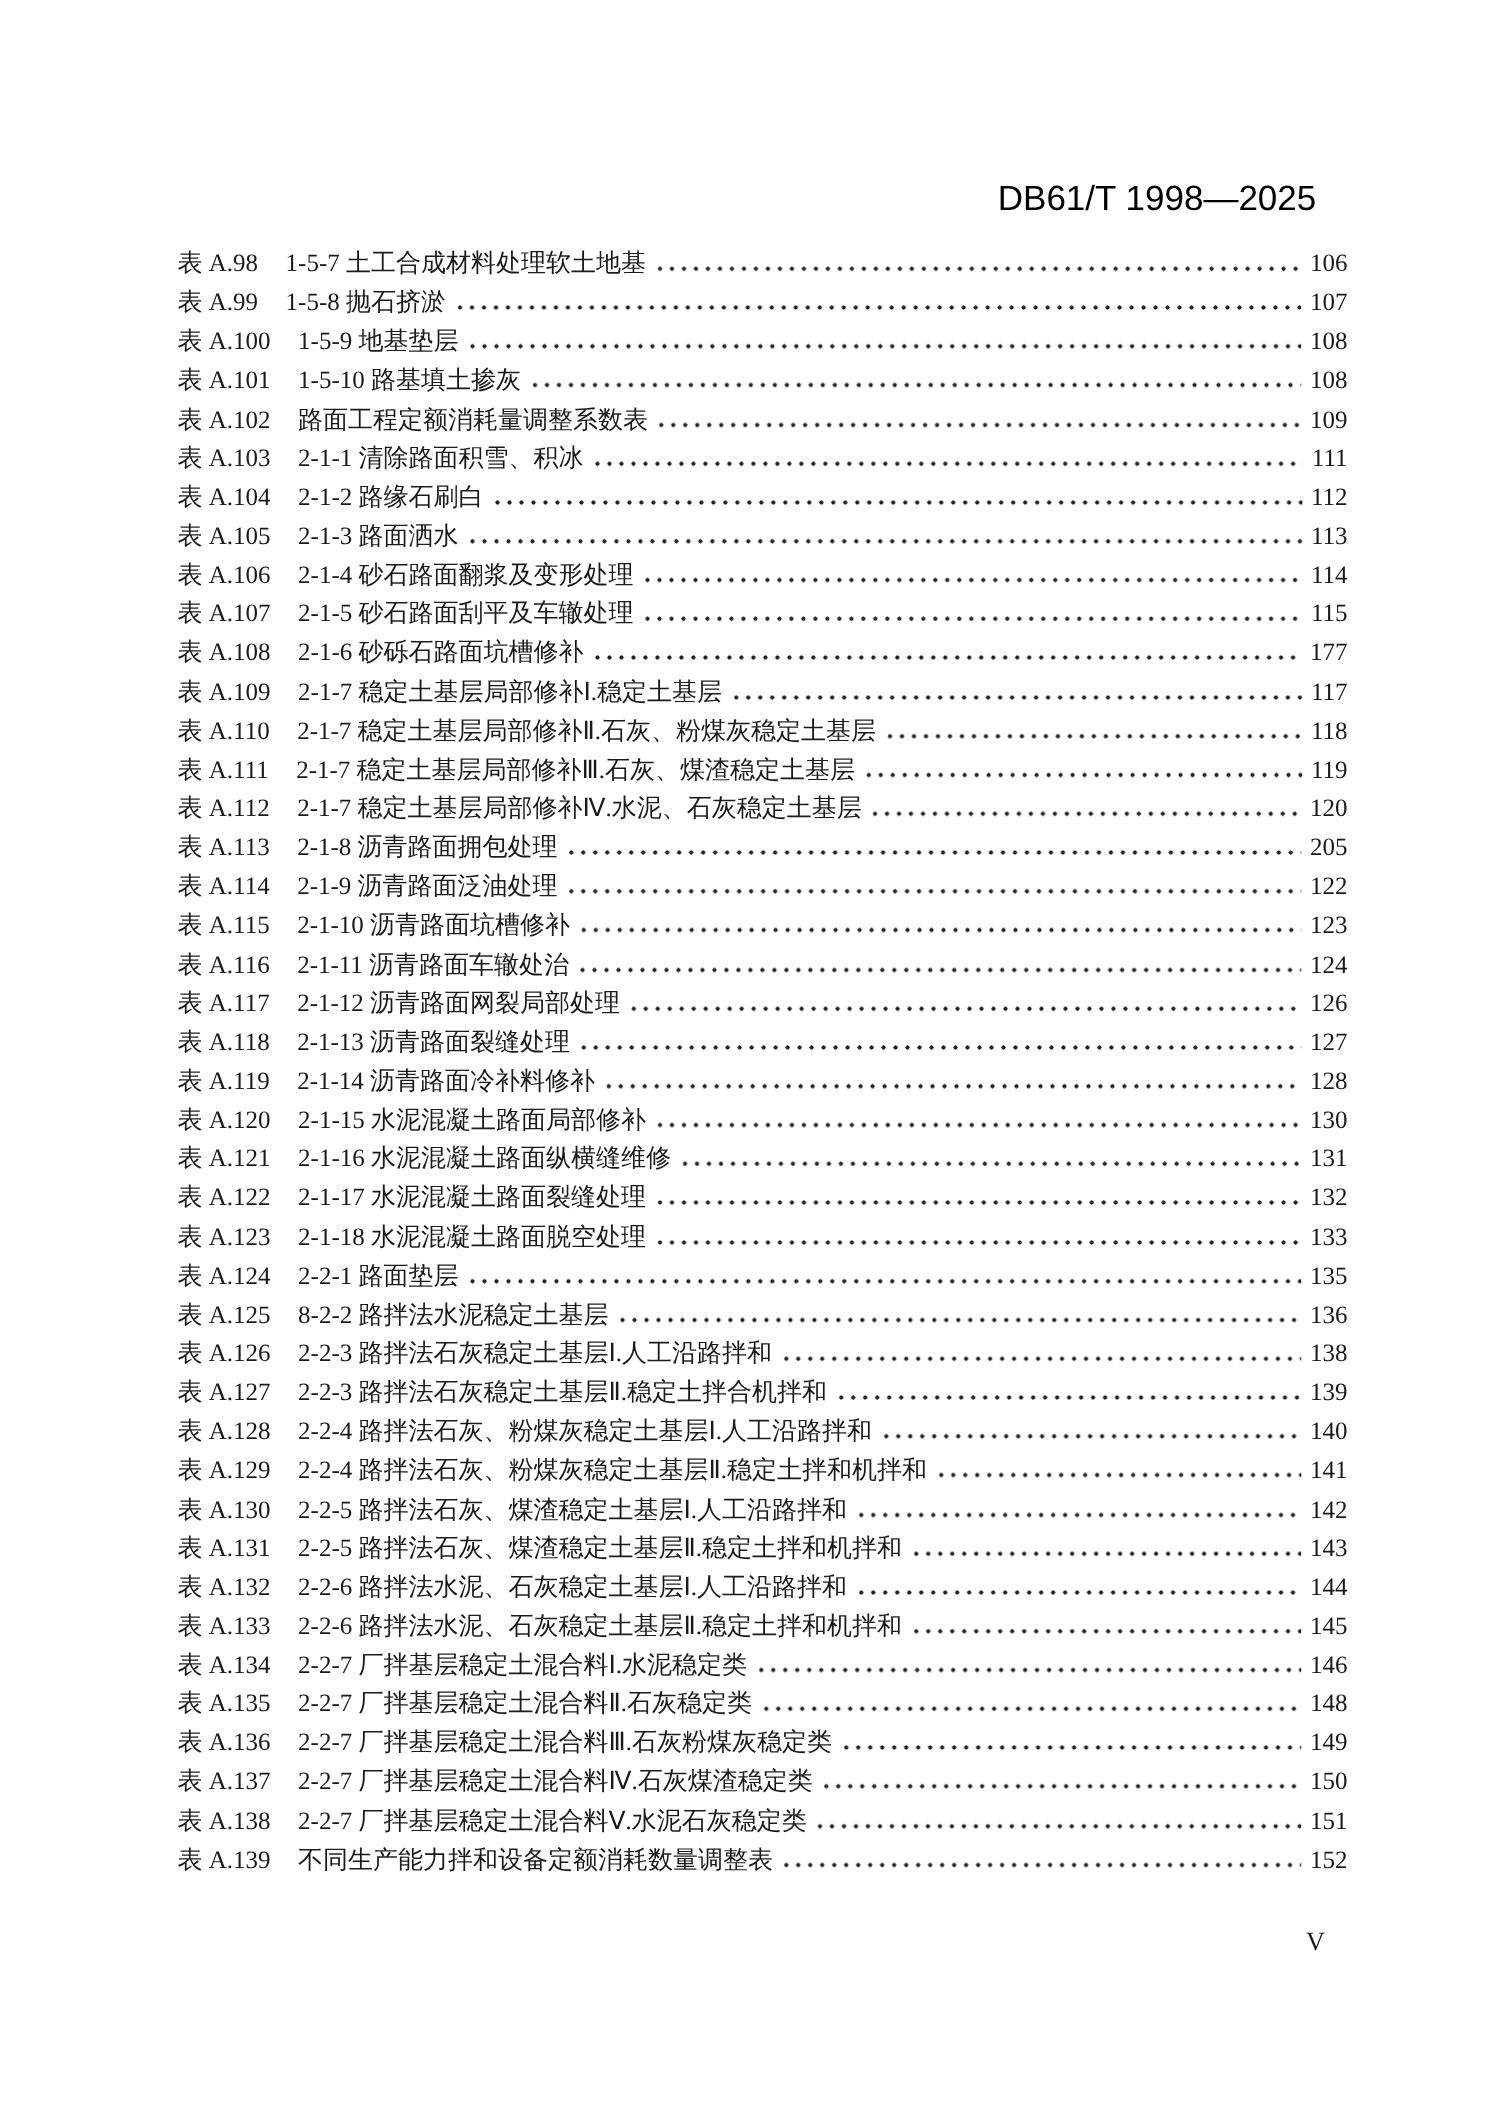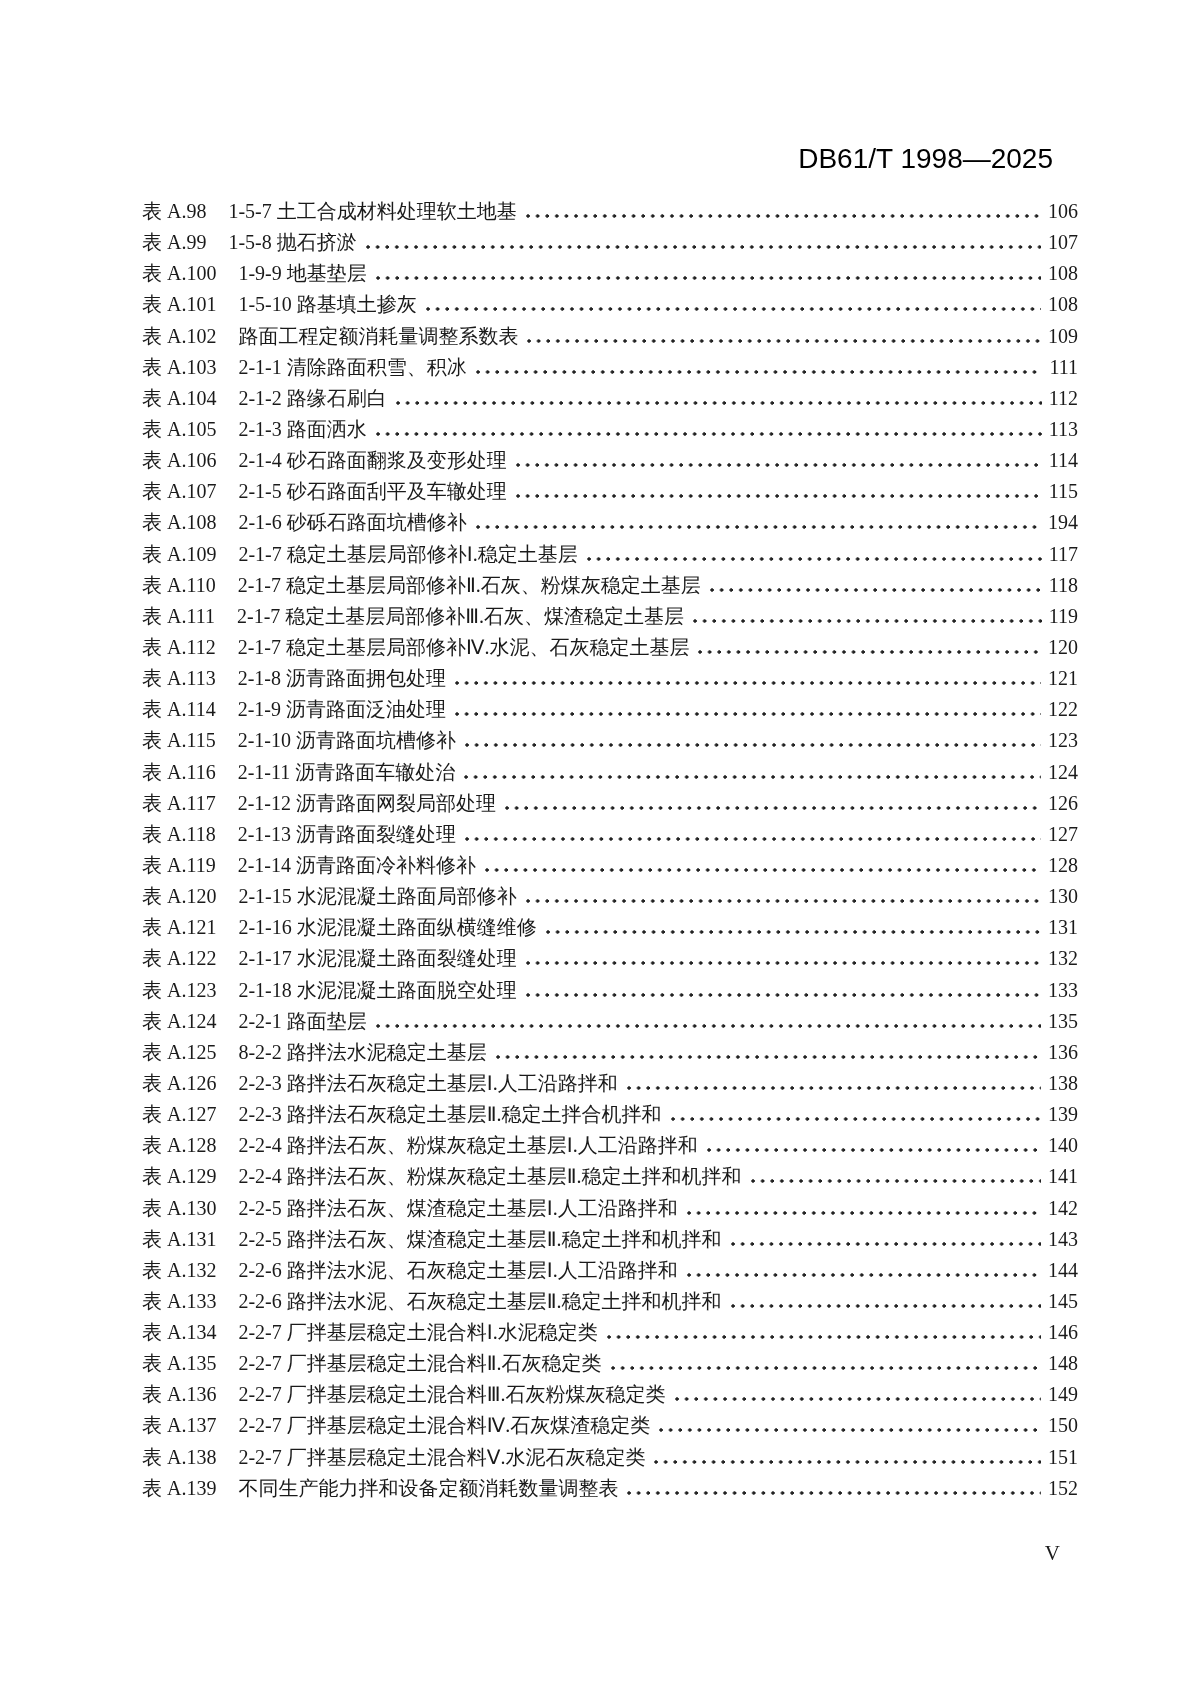--- a/index.html
+++ b/index.html
@@ -86,21 +86,21 @@
 
   <div class="toc-row">
     <span class="entry-label">表 A.99</span>
     <span class="entry-title">1-5-8 抛石挤淤</span>
     <span class="dot-leader"></span>
     <span class="entry-page">107</span>
   </div>
 
   <div class="toc-row">
     <span class="entry-label">表 A.100</span>
-    <span class="entry-title">1-9-9 地基垫层</span>
+    <span class="entry-title">1-5-9 地基垫层</span>
     <span class="dot-leader"></span>
     <span class="entry-page">108</span>
   </div>
 
   <div class="toc-row">
     <span class="entry-label">表 A.101</span>
     <span class="entry-title">1-5-10 路基填土掺灰</span>
     <span class="dot-leader"></span>
     <span class="entry-page">108</span>
   </div>
@@ -144,21 +144,21 @@
     <span class="entry-label">表 A.107</span>
     <span class="entry-title">2-1-5 砂石路面刮平及车辙处理</span>
     <span class="dot-leader"></span>
     <span class="entry-page">115</span>
   </div>
 
   <div class="toc-row">
     <span class="entry-label">表 A.108</span>
     <span class="entry-title">2-1-6 砂砾石路面坑槽修补</span>
     <span class="dot-leader"></span>
-    <span class="entry-page">194</span>
+    <span class="entry-page">177</span>
   </div>
 
   <div class="toc-row">
     <span class="entry-label">表 A.109</span>
     <span class="entry-title">2-1-7 稳定土基层局部修补Ⅰ.稳定土基层</span>
     <span class="dot-leader"></span>
     <span class="entry-page">117</span>
   </div>
 
   <div class="toc-row">
@@ -179,21 +179,21 @@
     <span class="entry-label">表 A.112</span>
     <span class="entry-title">2-1-7 稳定土基层局部修补Ⅳ.水泥、石灰稳定土基层</span>
     <span class="dot-leader"></span>
     <span class="entry-page">120</span>
   </div>
 
   <div class="toc-row">
     <span class="entry-label">表 A.113</span>
     <span class="entry-title">2-1-8 沥青路面拥包处理</span>
     <span class="dot-leader"></span>
-    <span class="entry-page">121</span>
+    <span class="entry-page">205</span>
   </div>
 
   <div class="toc-row">
     <span class="entry-label">表 A.114</span>
     <span class="entry-title">2-1-9 沥青路面泛油处理</span>
     <span class="dot-leader"></span>
     <span class="entry-page">122</span>
   </div>
 
   <div class="toc-row">

